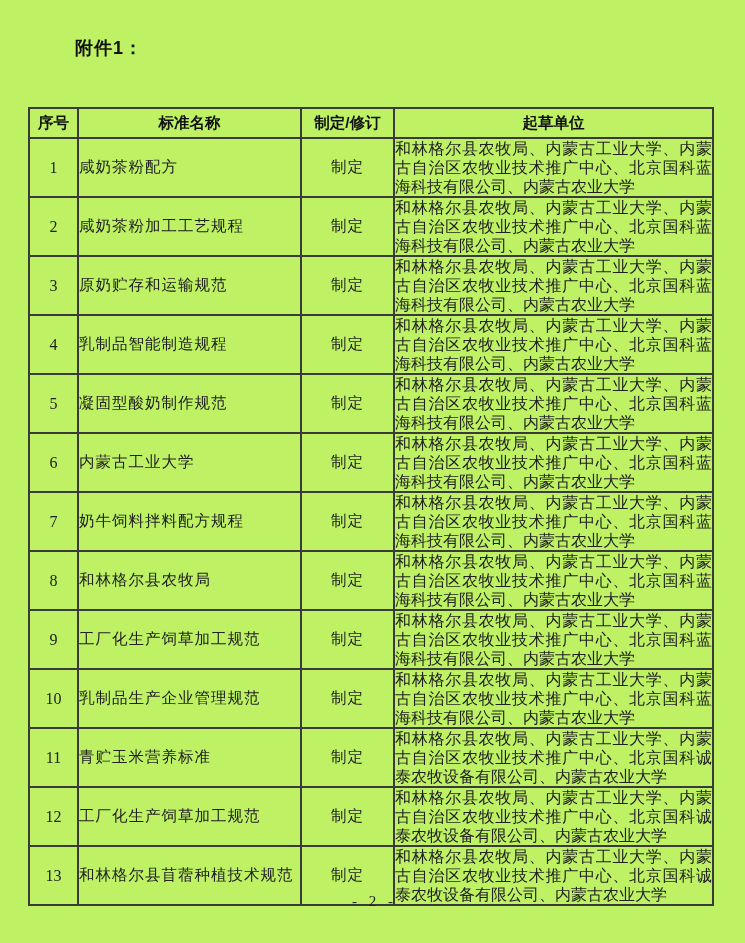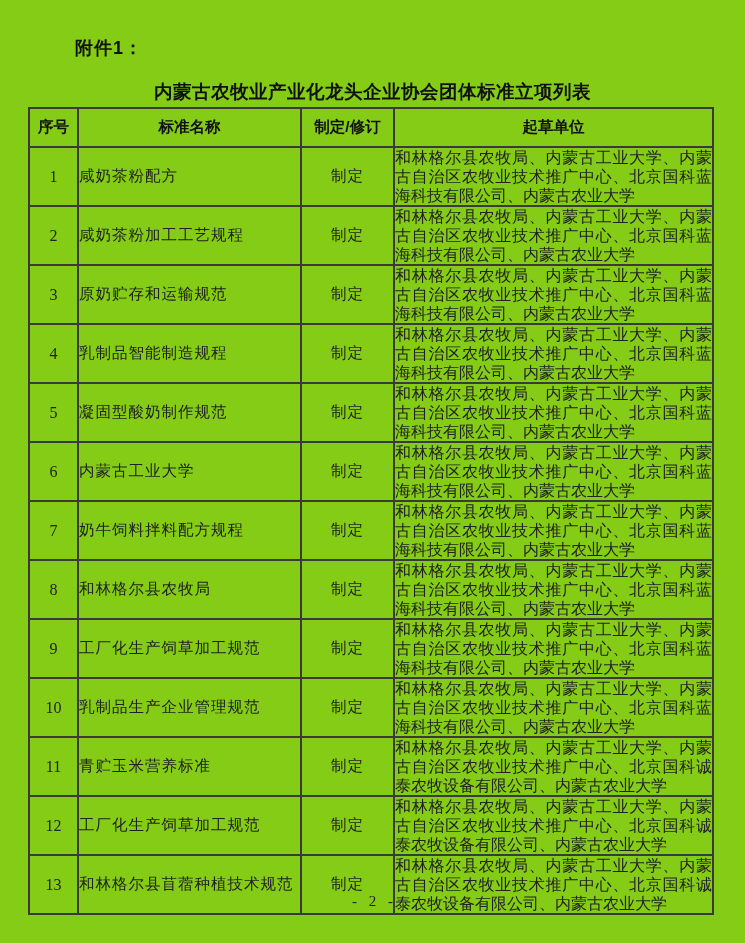--- a/index.html
+++ b/index.html
@@ -4,21 +4,21 @@
 <style>
   html, body {
     margin: 0;
     padding: 0;
     background: #ffffff;
   }
   .page {
     position: relative;
     width: 745px;
     height: 943px;
-    background: #84cc16;
+    background: #bef264;
     color: #1d1d1d;
     font-family: "Liberation Serif", "DejaVu Serif", serif;
     overflow: hidden;
   }
   .attachment-label {
     position: absolute;
     left: 75px;
     top: 36px;
     font-family: "Liberation Sans", "DejaVu Sans", sans-serif;
     font-weight: bold;
@@ -46,21 +46,21 @@
     border-collapse: collapse;
     table-layout: fixed;
   }
   table.standards th,
   table.standards td {
     border: 2px solid #3a3a3a;
     padding: 0;
     vertical-align: middle;
     overflow: hidden;
   }
-  table.standards thead tr { height: 39px; }
+  table.standards thead tr { height: 30px; }
   table.standards tbody tr { height: 57px; }
   table.standards th {
     font-family: "Liberation Sans", "DejaVu Sans", sans-serif;
     font-weight: bold;
     font-size: 15.5px;
     text-align: center;
     color: #111111;
   }
   td.c-no {
     text-align: center;
@@ -98,21 +98,20 @@
     color: #222222;
   }
 </style>
 </head>
 <body>
 
 <div class="page">
 
   <div class="attachment-label">附件1：</div>
 
-  <div class="doc-title">内蒙古农牧业产业化龙头企业协会团体标准立项列表</div>
 
   <table class="standards">
     <colgroup>
       <col style="width:49px">
       <col style="width:223px">
       <col style="width:93px">
       <col style="width:319px">
     </colgroup>
     <thead>
       <tr>

